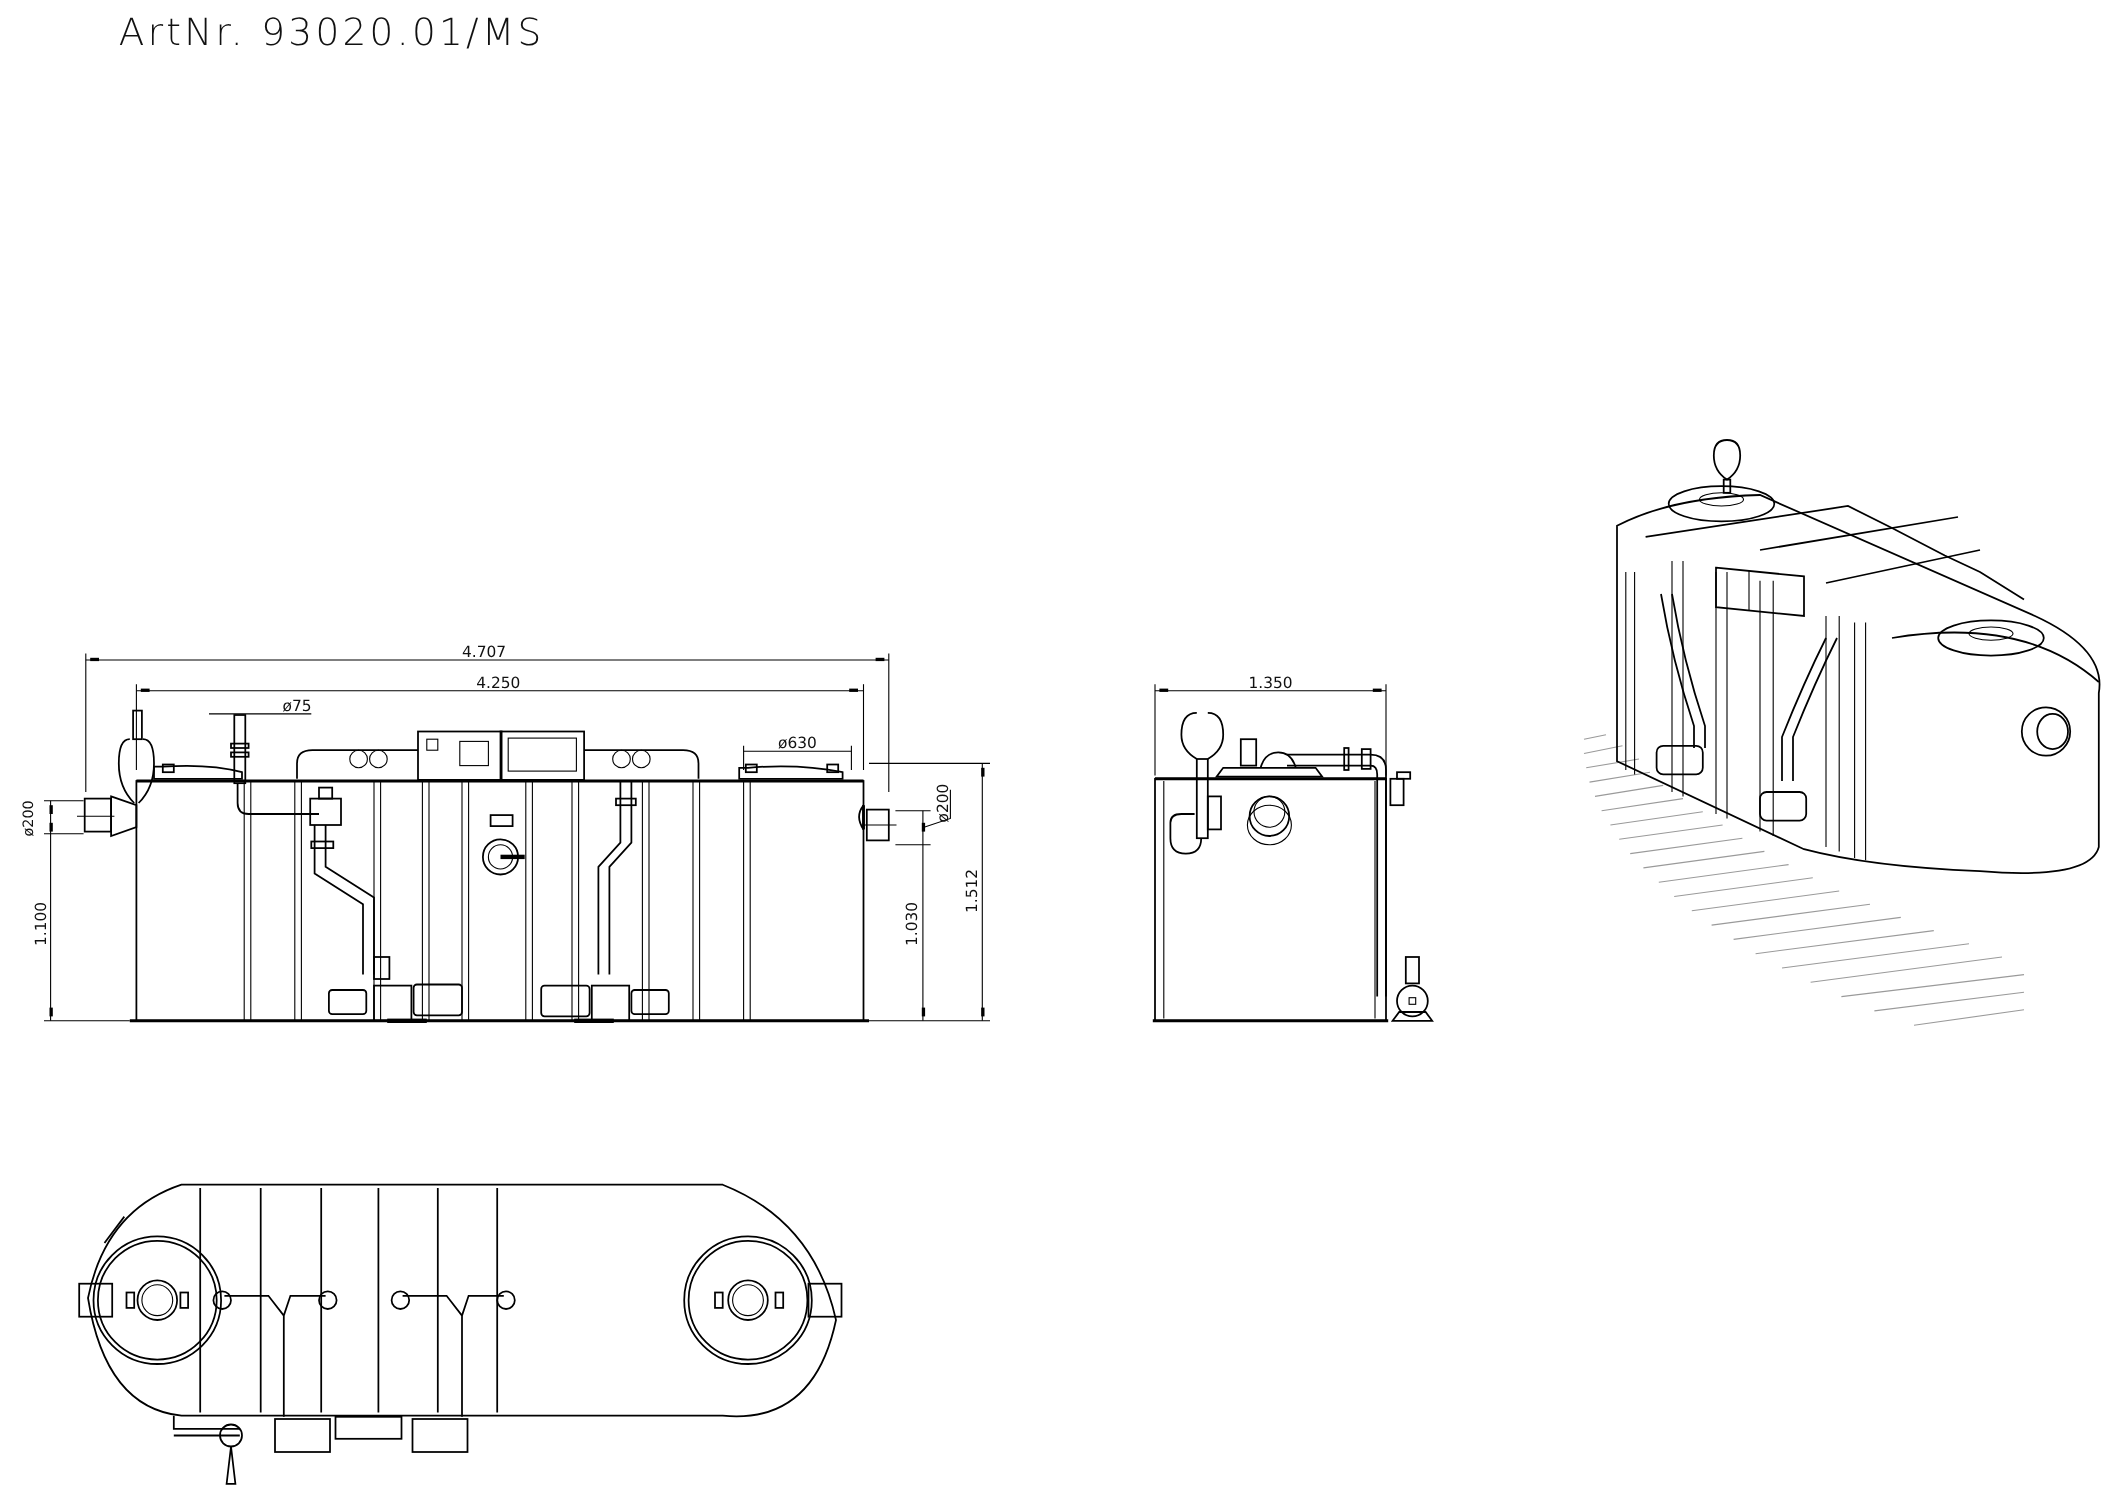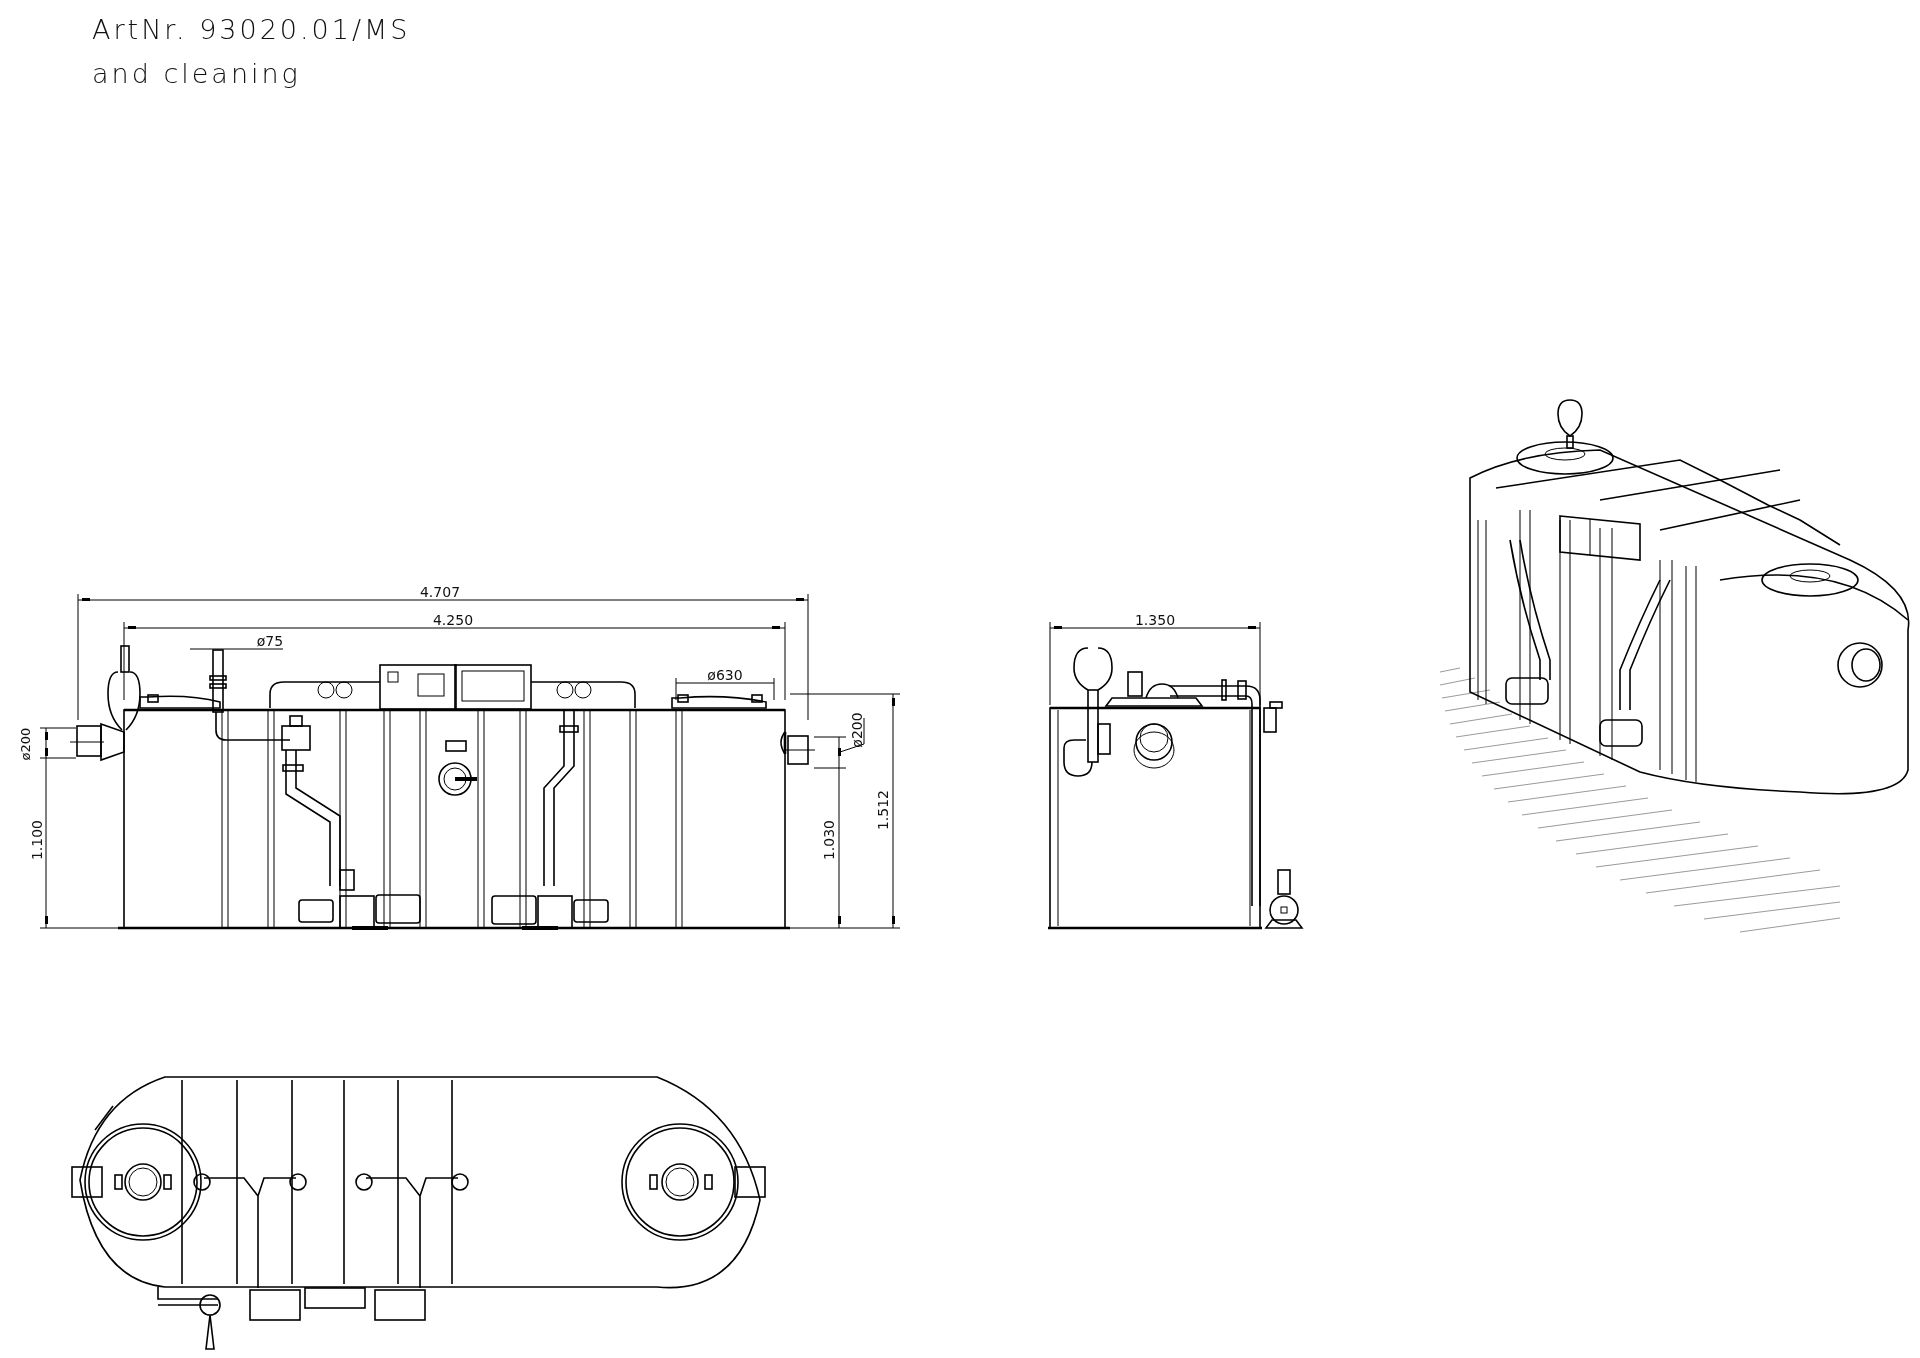--- a/index.html
+++ b/index.html
@@ -1,41 +1,40 @@
 <!DOCTYPE html>
 <html><head>
 <meta charset="utf-8">
 <style>
   html, body { margin: 0; padding: 0; background: #ffffff; }
   body { width: 1920px; height: 1358px; position: relative; overflow: hidden;
          font-family: "DejaVu Sans", sans-serif; color: #000; }
-  .title-block { position: absolute; left: 92px; top: 8px; width: 1420px;
+  .title-block { position: absolute; left: 108px; top: 8px; width: 1420px;
          font-family: "DejaVu Sans", sans-serif; font-weight: 200;
-         font-size: 27px; letter-spacing: 3px; line-height: 44px; color: #111; }
+         font-size: 34px; letter-spacing: 3px; line-height: 44px; color: #111; }
   .title-line { white-space: pre; display: block; }
   .tl-justify { display: flex; justify-content: space-between; }
   .tl-indent { padding-left: 300px; }
   .umlaut { font-weight: bold; }
   svg.drawing { position: absolute; left: 0; top: 0; }
   svg text { font-family: "DejaVu Sans", sans-serif; fill: #111; }
   .ln { stroke: #000; fill: none; stroke-width: 1.6; }
   .thin { stroke: #000; fill: none; stroke-width: 1; }
   .thk { stroke: #000; fill: none; stroke-width: 2.6; }
   .dim { stroke: #000; fill: none; stroke-width: 1; }
   .hatch { stroke: #9a9a9a; stroke-width: 1; }
   .solid { fill: #000; stroke: none; }
 </style>
 </head>
 <body>
 
 <div class="title-block">
   <span class="title-line tl-justify">
     <span>ArtNr. 93020.01/MS</span>
   </span>
-  <span class="title-line">and cleaning</span>
 </div>
 
 <svg class="drawing" width="1920" height="1358" viewBox="0 0 1920 1358">
 
   <g>
 
     <line class="dim" x1="78" y1="600" x2="808" y2="600"></line>
     <line class="dim" x1="78" y1="594" x2="78" y2="720"></line>
     <line class="dim" x1="808" y1="594" x2="808" y2="720"></line>
     <rect class="solid" x="82" y="598" width="8" height="3"></rect>

